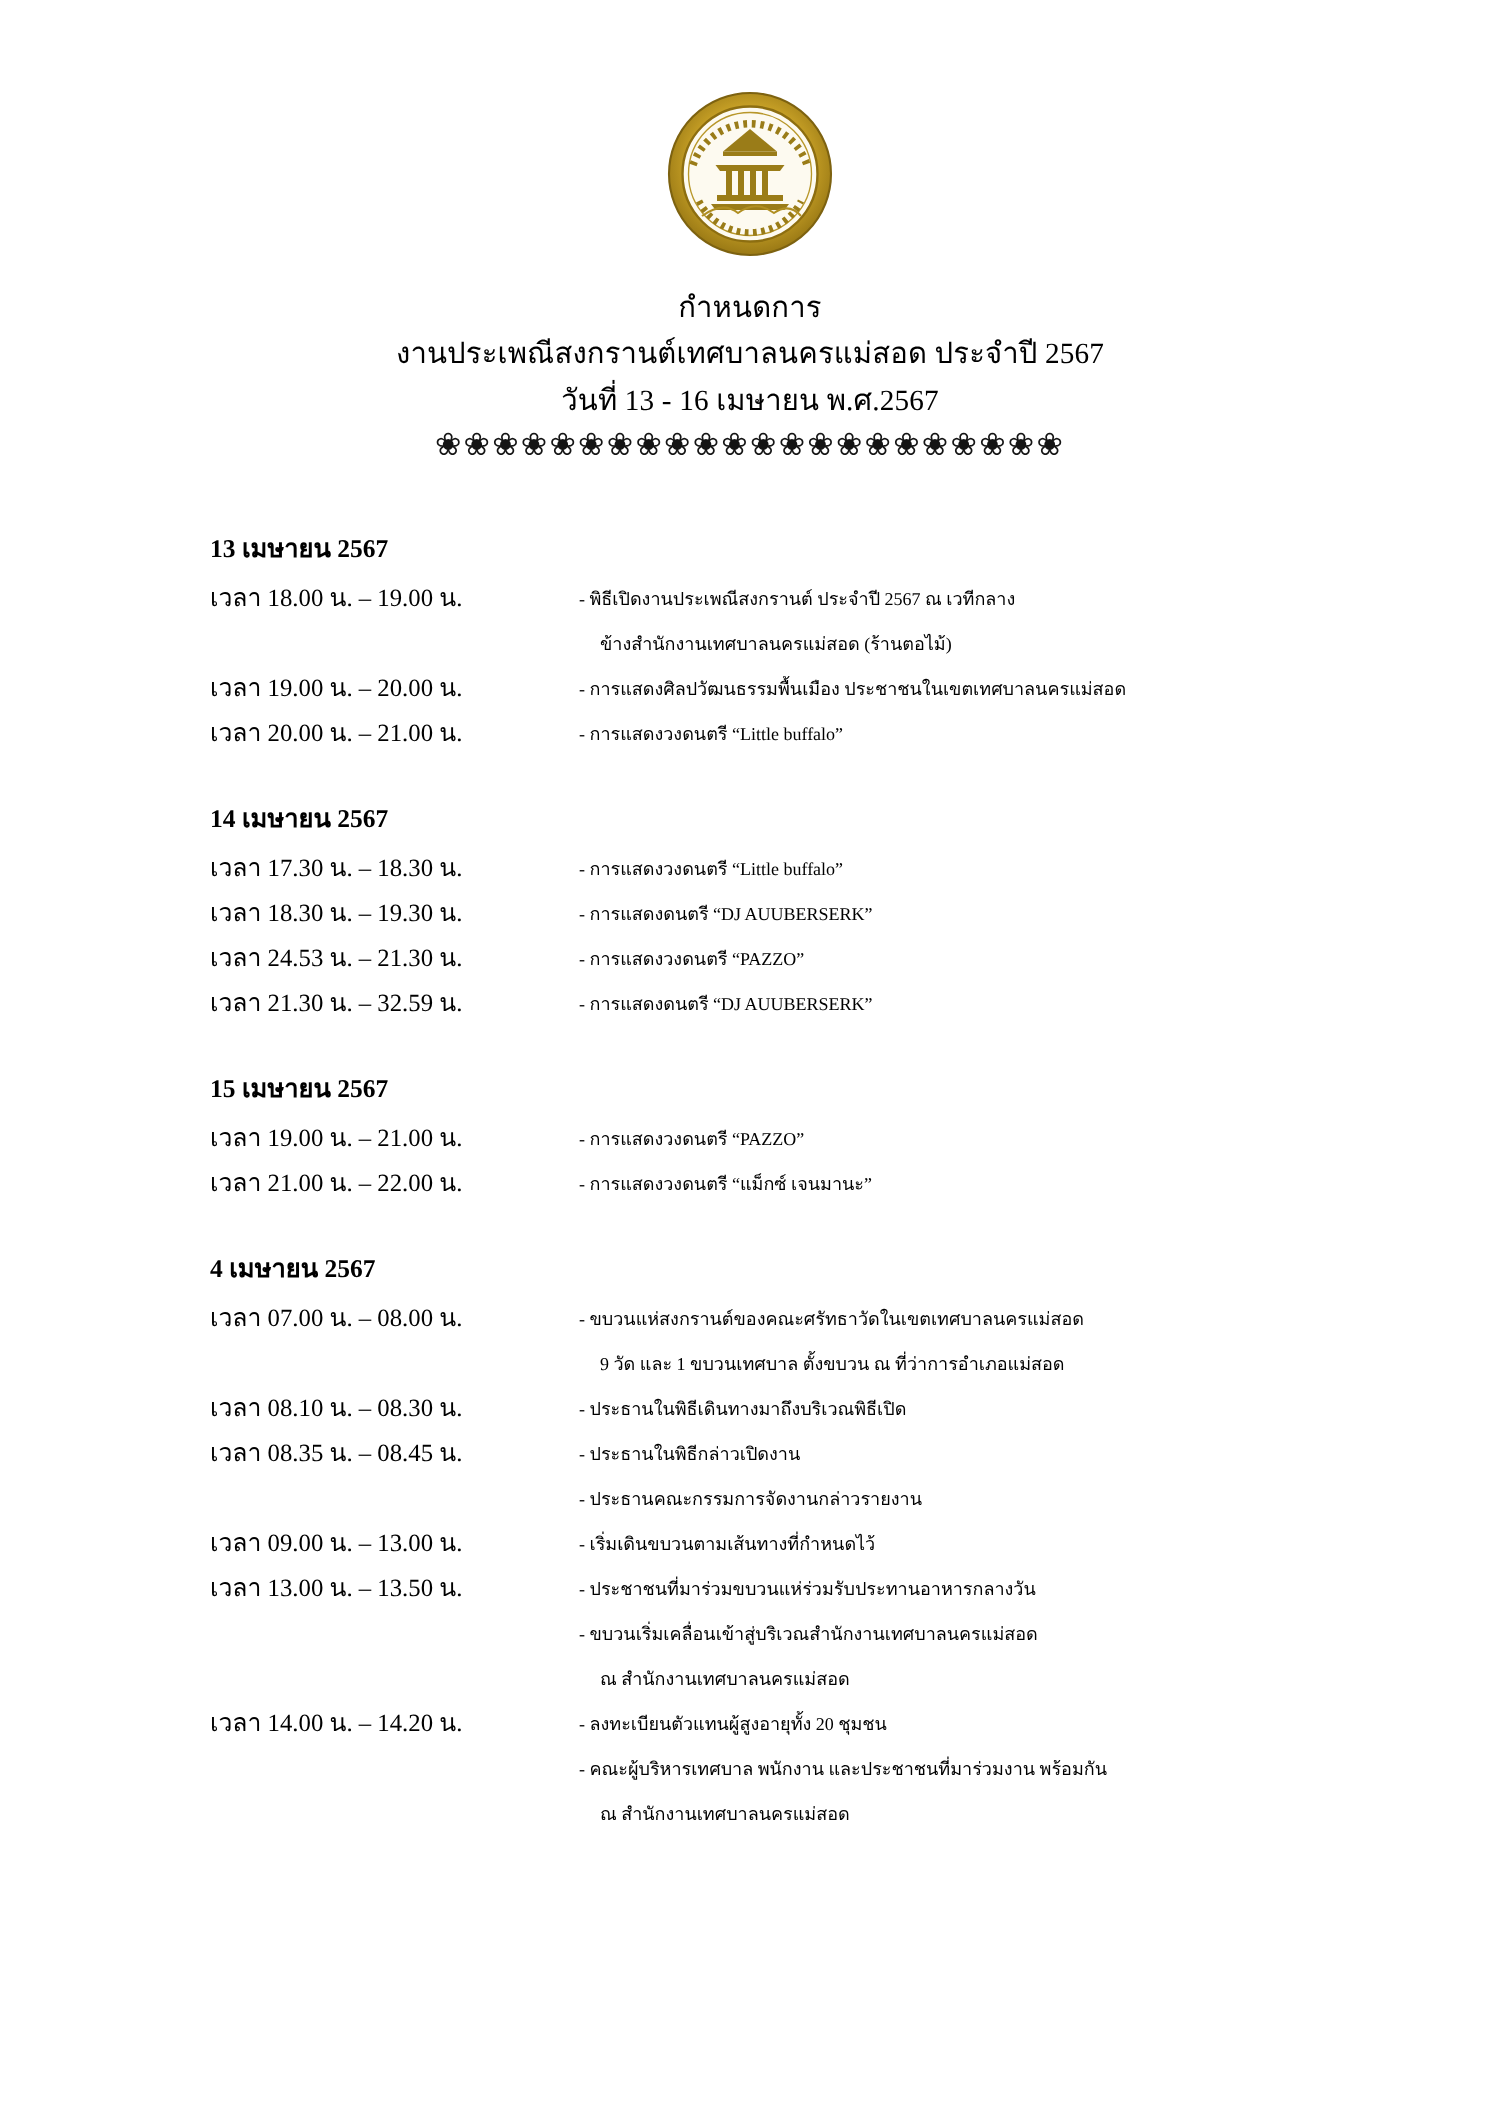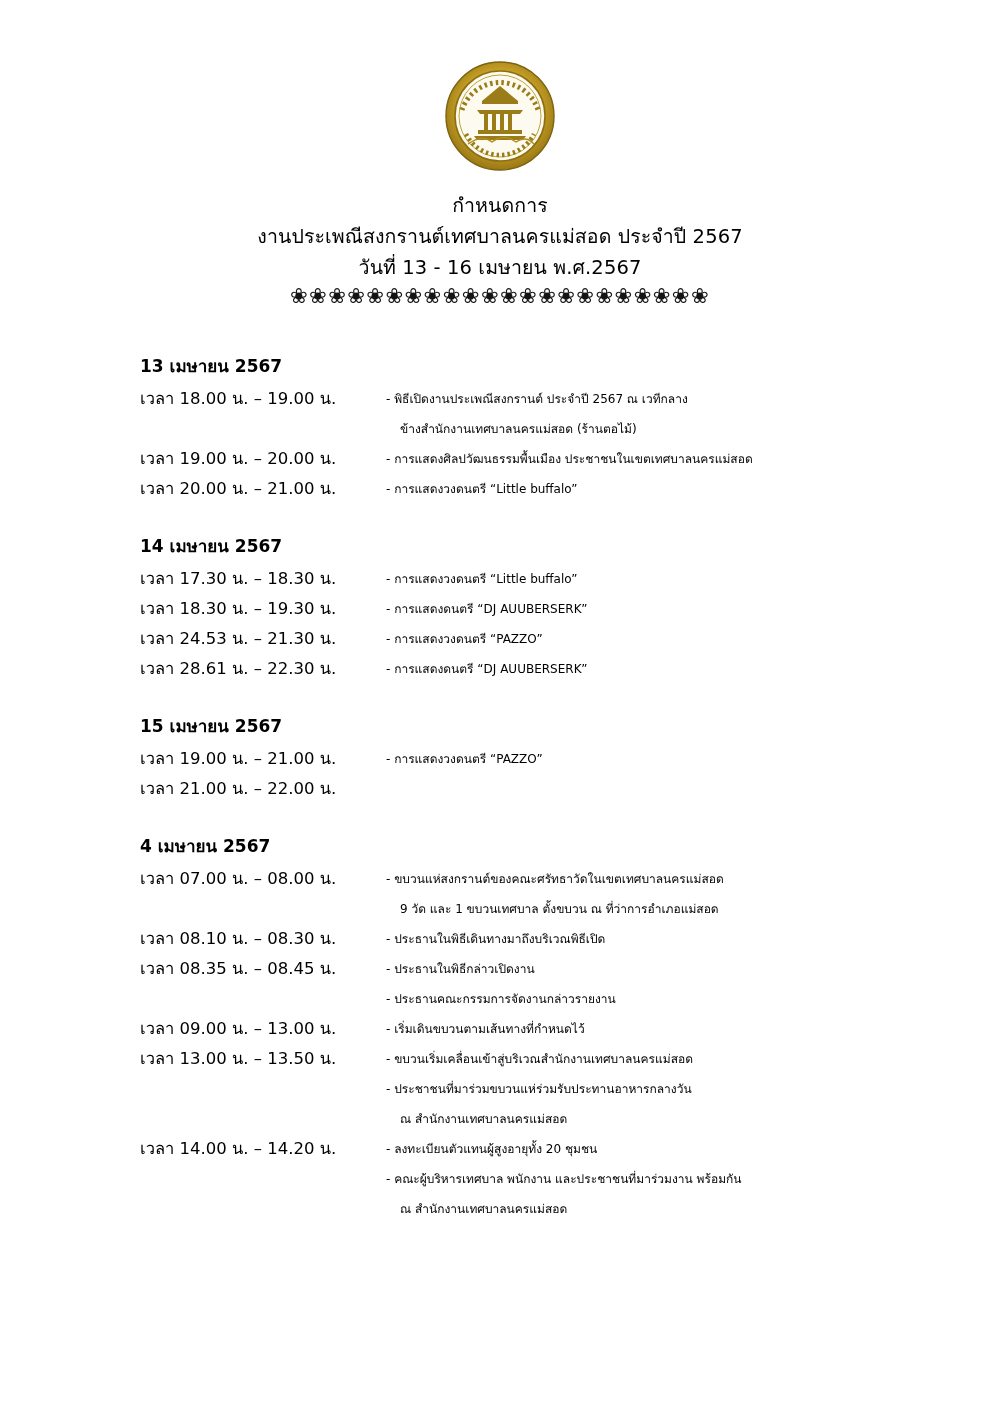--- a/index.html
+++ b/index.html
@@ -14,20 +14,21 @@
     color: #000000;
     position: relative;
     overflow: hidden;
   }
   .page {
     width: 1000px;
     height: 1413px;
     box-sizing: border-box;
     padding: 0;
     position: relative;
+    font-family: Liberation Serif, serif;
   }
 
   
   .emblem-wrap {
     width: 100%;
     display: flex;
     justify-content: center;
     padding-top: 60px;
   }
   .emblem {
@@ -183,39 +184,42 @@
           <span class="bullet-line">- การแสดงดนตรี “DJ AUUBERSERK”</span>
         </div>
       </div>
       <div class="row">
         <div class="time">เวลา 24.53 น. – 21.30 น.</div>
         <div class="desc">
           <span class="bullet-line">- การแสดงวงดนตรี  “PAZZO”</span>
         </div>
       </div>
       <div class="row">
-        <div class="time">เวลา 28.61 น. – 22.30 น.</div>
+        <div class="time">เวลา 21.30 น. – 32.59 น.</div>
         <div class="desc">
           <span class="bullet-line">- การแสดงดนตรี “DJ AUUBERSERK”</span>
         </div>
       </div>
     </div>
 
     <div class="day-gap"></div>
 
     <div class="day-block">
       <div class="day-heading">15 เมษายน 2567</div>
       <div class="row">
         <div class="time">เวลา 19.00 น. – 21.00 น.</div>
         <div class="desc">
           <span class="bullet-line">- การแสดงวงดนตรี “PAZZO”</span>
         </div>
       </div>
       <div class="row">
         <div class="time">เวลา 21.00 น. – 22.00 น.</div>
+        <div class="desc">
+          <span class="bullet-line">- การแสดงวงดนตรี “แม็กซ์ เจนมานะ”</span>
+        </div>
       </div>
     </div>
 
     <div class="day-gap"></div>
 
     <div class="day-block">
       <div class="day-heading">4 เมษายน 2567</div>
       <div class="row">
         <div class="time">เวลา 07.00 น. – 08.00 น.</div>
         <div class="desc">
@@ -238,22 +242,22 @@
       </div>
       <div class="row">
         <div class="time">เวลา 09.00 น. – 13.00 น.</div>
         <div class="desc">
           <span class="bullet-line">- เริ่มเดินขบวนตามเส้นทางที่กำหนดไว้</span>
         </div>
       </div>
       <div class="row">
         <div class="time">เวลา 13.00 น. – 13.50 น.</div>
         <div class="desc">
+          <span class="bullet-line">- ประชาชนที่มาร่วมขบวนแห่ร่วมรับประทานอาหารกลางวัน</span>
           <span class="bullet-line">- ขบวนเริ่มเคลื่อนเข้าสู่บริเวณสำนักงานเทศบาลนครแม่สอด</span>
-          <span class="bullet-line">- ประชาชนที่มาร่วมขบวนแห่ร่วมรับประทานอาหารกลางวัน</span>
           <span class="cont">ณ สำนักงานเทศบาลนครแม่สอด</span>
         </div>
       </div>
       <div class="row">
         <div class="time">เวลา 14.00 น. – 14.20 น.</div>
         <div class="desc">
           <span class="bullet-line">- ลงทะเบียนตัวแทนผู้สูงอายุทั้ง 20 ชุมชน</span>
           <span class="bullet-line">- คณะผู้บริหารเทศบาล พนักงาน และประชาชนที่มาร่วมงาน พร้อมกัน</span>
           <span class="cont">ณ สำนักงานเทศบาลนครแม่สอด</span>
         </div>

